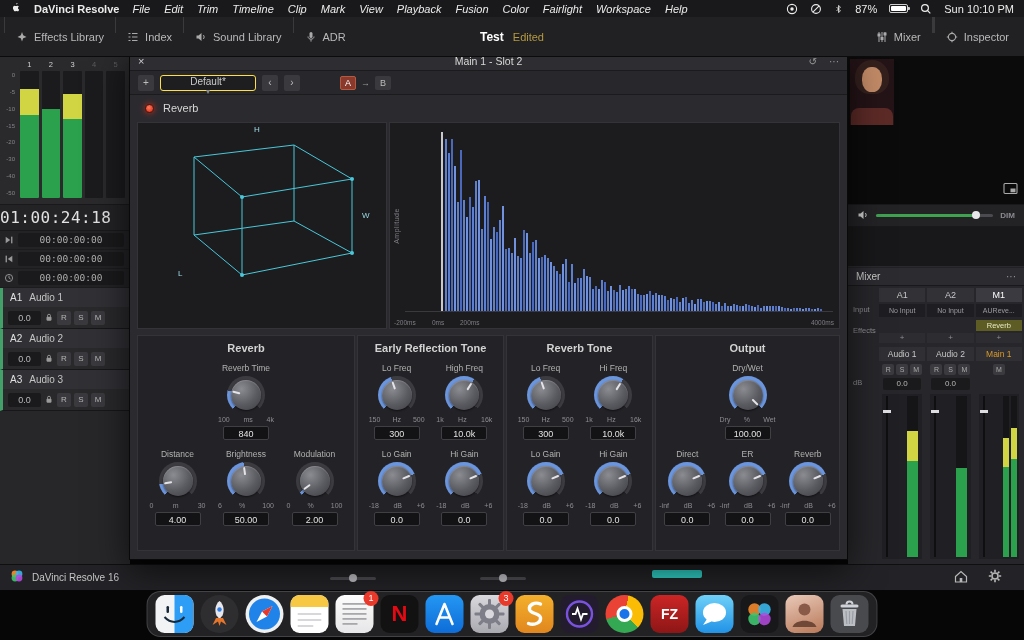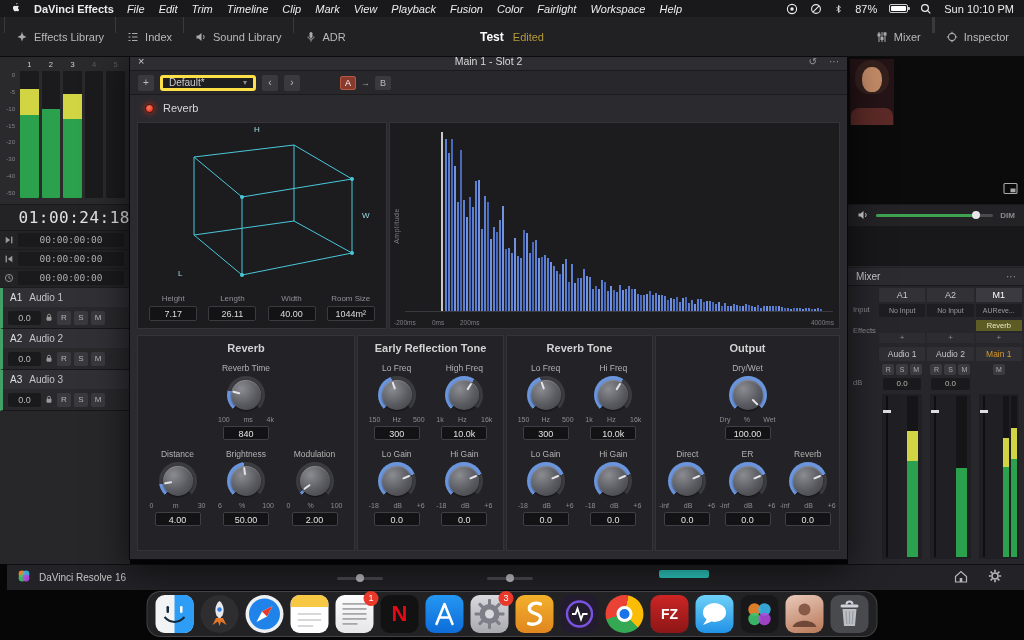--- a/index.html
+++ b/index.html
@@ -33,21 +33,21 @@
   
   #sidebar { position:absolute; left:0; top:57px; width:130px; height:507px; background:#27272a; z-index:10; }
   #meters { height:148px; background:#2a2a2d; border-bottom:1px solid #19191b; display:flex; padding:3px 5px 6px 2px; gap:3px; }
   #m-scale { width:15px; display:flex; flex-direction:column; justify-content:space-between; font-size:6px; color:#85858a; text-align:right; padding:12px 2px 2px 0; }
   .mcol { flex:1; display:flex; flex-direction:column; }
   .mnum { height:11px; font-size:7.5px; color:#d2d2d2; text-align:center; }
   .mnum.dim { color:#5c5c60; }
   .mtrack { flex:1; background:#1b1b1e; border-radius:1px; position:relative; overflow:hidden; }
   .mfill { position:absolute; left:0; right:0; bottom:0; background:linear-gradient(to top,#2ba14d 0%,#2ba14d 76%,#d2d543 76%); }
   .mfill.nopk { background:#2ba14d; }
-  #tc-main { height:26px; line-height:26px; text-align:right; background:#232326; border-bottom:1px solid #19191b;
+  #tc-main { height:26px; line-height:26px; text-align:left; background:#232326; border-bottom:1px solid #19191b;
     font-family:"DejaVu Sans Mono",monospace; font-size:16px; color:#e2e2e2; letter-spacing:.5px; }
   .tc-row { height:19px; display:flex; align-items:center; gap:4px; padding:0 6px 0 4px; background:#232326; border-bottom:1px solid #1c1c1e; }
   .tc-pill { flex:1; height:14px; line-height:14px; background:#1a1a1c; border-radius:2px; text-align:center;
     font-family:"DejaVu Sans Mono",monospace; font-size:9.5px; color:#aeaeae; }
   .track { border-left:3px solid #43a068; border-bottom:1px solid #17171a; }
   .t-head { height:19px; background:#303035; display:flex; align-items:center; gap:7px; padding-left:7px; font-size:10px; }
   .t-id { color:#e0e0e0; } .t-nm { color:#c4c4c4; }
   .t-ctrl { height:21px; background:#29292c; display:flex; align-items:center; gap:3px; padding:0 5px; }
   .t-val { width:33px; height:14px; line-height:14px; background:#1a1a1c; border-radius:2px; color:#b8b8b8; font-size:9px; text-align:center; }
   .t-btn { width:14px; height:14px; background:#3a3a3e; border-radius:2px; color:#b5b5b5; font-size:8px;
@@ -55,22 +55,22 @@
 
   
   #plugin { position:absolute; left:129px; top:51px; width:719px; height:509px; background:#2b2b2f;
     border:1px solid #09090a; box-shadow:0 10px 34px rgba(0,0,0,.65); z-index:20; }
   #p-title { height:19px; background:#2d2d32; border-bottom:1px solid #1b1b1e; display:flex; align-items:center; position:relative; padding:0 8px; }
   #p-close { color:#cfcfcf; font-size:11px; line-height:1; cursor:default; }
   #p-title-text { position:absolute; left:50%; transform:translateX(-50%); font-size:10.5px; color:#d8d8d8; }
   #p-title-r { margin-left:auto; display:flex; gap:12px; color:#9a9a9a; font-size:10px; }
   #p-preset { height:24px; background:#28282c; border-bottom:1px solid #1b1b1e; display:flex; align-items:center; gap:6px; padding:0 8px; font-size:10px; }
   .sq-btn { width:16px; height:16px; background:#3a3a3e; border-radius:2px; color:#bdbdbd; display:flex; align-items:center; justify-content:center; font-size:10px; }
-  #p-dd { width:96px; height:16px; background:#1e1e21; border:3px solid #fde047; border-radius:3px;
-    display:flex; align-items:center; justify-content:space-between; padding:0 6px; color:#cacaca; }
+  #p-dd { width:96px; height:16px; background:#1e1e21; border:1px solid #fde047; border-radius:3px;
+    display:flex; align-items:center; justify-content:space-between; padding:0 6px; color:#cacaca;flex-direction:column; }
   #p-dd .caret { color:#8a8a8a; font-size:8px; }
   #p-ab { display:flex; align-items:center; gap:5px; margin-left:34px; }
   .ab-a { min-width:16px; height:14px; padding:0 3px; background:#8a3a2c; border:1px solid #b55a40; border-radius:2px;
     color:#fff; font-size:9px; display:flex; align-items:center; justify-content:center; }
   .ab-b { min-width:16px; height:14px; padding:0 3px; background:#3a3a3e; border-radius:2px; color:#bdbdbd; font-size:9px;
     display:flex; align-items:center; justify-content:center; }
   .ab-arrow { color:#9a9a9a; font-size:9px; }
   #p-fx { height:26px; display:flex; align-items:center; gap:9px; padding:0 15px; }
   #fx-led { width:9px; height:9px; border-radius:50%; background:radial-gradient(circle at 40% 35%,#ff7a5a,#d42816);
     box-shadow:0 0 6px rgba(230,50,30,.8); border:1px solid #5f150c; }
@@ -153,21 +153,21 @@
   .s-fader { position:absolute; left:4px; top:2px; bottom:2px; width:2px; background:#0f0f11; }
   .s-fhandle { position:absolute; left:1px; top:16px; width:8px; height:3px; background:#dedee2; }
   .s-mtrack { position:absolute; top:2px; bottom:2px; background:#151518; }
   .s-meter.single .m0 { right:4px; width:11px; }
   .s-meter.dual .m0 { right:2px; width:6px; }
   .s-meter.dual .m1 { right:10px; width:6px; }
   .s-mfill { position:absolute; left:0; right:0; bottom:0; background:linear-gradient(to top,#2ba14d 0%,#2ba14d 76%,#d2d543 76%); }
   .s-mfill.nopk { background:#2ba14d; }
 
   
-  #footer { position:absolute; left:7px; right:0; top:564px; height:26px; background:#232327; border-top:1px solid #0f0f10;
+  #footer { position:absolute; left:0; right:0; top:564px; height:26px; background:#232327; border-top:1px solid #0f0f10;
     display:flex; align-items:center; padding:0 10px; gap:8px; z-index:15; }
   #footer-text { font-size:10px; color:#c6c6c6; }
   .fslider { position:absolute; top:12px; width:46px; height:3px; background:#4c4c51; border-radius:2px; }
   .fslider::after { content:''; position:absolute; left:42%; top:-3px; width:8px; height:8px; border-radius:50%; background:#bfbfc4; }
   #fs1 { left:330px; } #fs2 { left:480px; }
   #teal-ind { position:absolute; left:652px; top:5px; width:50px; height:8px; background:#2ed0c6; border-radius:2px; }
   #footer-right { margin-left:auto; display:flex; align-items:center; gap:20px; padding-right:12px; }
 
   
   #dockzone { position:absolute; left:0; right:0; top:590px; bottom:0; background:#060607; z-index:20; }
@@ -202,21 +202,21 @@
 </style>
 </head>
 <body>
 
 <div id="menubar">
   <span>
     <svg width="11" height="13" viewBox="0 0 12 12">
         <path d="M8.3 1c-.1.9-.9 1.6-1.7 1.6-.1-.9.7-1.6 1.7-1.6zM10 8.4c-.3.9-.9 1.8-1.5 1.8-.6 0-.8-.4-1.5-.4s-1 .4-1.6.4-1.2-.9-1.6-1.8C2.7 6.5 3.2 4.1 4.8 4c.6 0 1 .4 1.6.4S7.3 4 8 4c.6 0 1.3.4 1.7 1-1.5.9-1.3 2.7.3 3.4z" fill="#ececec"></path>
       </svg>
   </span>
-  <span class="appname">DaVinci Effects</span>
+  <span class="appname">DaVinci Resolve</span>
   <span id="menu-items">
       <span class="menu-item">File</span>
       <span class="menu-item">Edit</span>
       <span class="menu-item">Trim</span>
       <span class="menu-item">Timeline</span>
       <span class="menu-item">Clip</span>
       <span class="menu-item">Mark</span>
       <span class="menu-item">View</span>
       <span class="menu-item">Playback</span>
       <span class="menu-item">Fusion</span>
@@ -489,38 +489,20 @@
         <g fill="#49c8da">
           <circle cx="98" cy="70" r="2"></circle>
             <circle cx="208" cy="52" r="2"></circle>
           <circle cx="98" cy="148" r="2"></circle>
             <circle cx="208" cy="126" r="2"></circle>
         </g>
       </svg>
       <span class="axis-lbl" style="left:116px;top:2px">H</span>
       <span class="axis-lbl" style="left:224px;top:88px">W</span>
       <span class="axis-lbl" style="left:40px;top:146px">L</span>
-      <div id="room-fields">
-          <div class="rf">
-            <div class="rf-lbl">Height</div>
-            <div class="rf-val">7.17</div>
-          </div>
-          <div class="rf">
-            <div class="rf-lbl">Length</div>
-            <div class="rf-val">26.11</div>
-          </div>
-          <div class="rf">
-            <div class="rf-lbl">Width</div>
-            <div class="rf-val">40.00</div>
-          </div>
-          <div class="rf">
-            <div class="rf-lbl">Room Size</div>
-            <div class="rf-val">1044m²</div>
-          </div>
-        </div>
     </div>
     <div id="decay">
       <span class="ylab">Amplitude</span>
       <div id="plot">
         <div id="impulse"></div>
         <div id="decay-bars">
             <div class="dbar" style="height: 172px;"></div>
             <div class="dbar" style="height: 158.465px;"></div>
             <div class="dbar" style="height: 172px;"></div>
             <div class="dbar" style="height: 144.933px;"></div>

